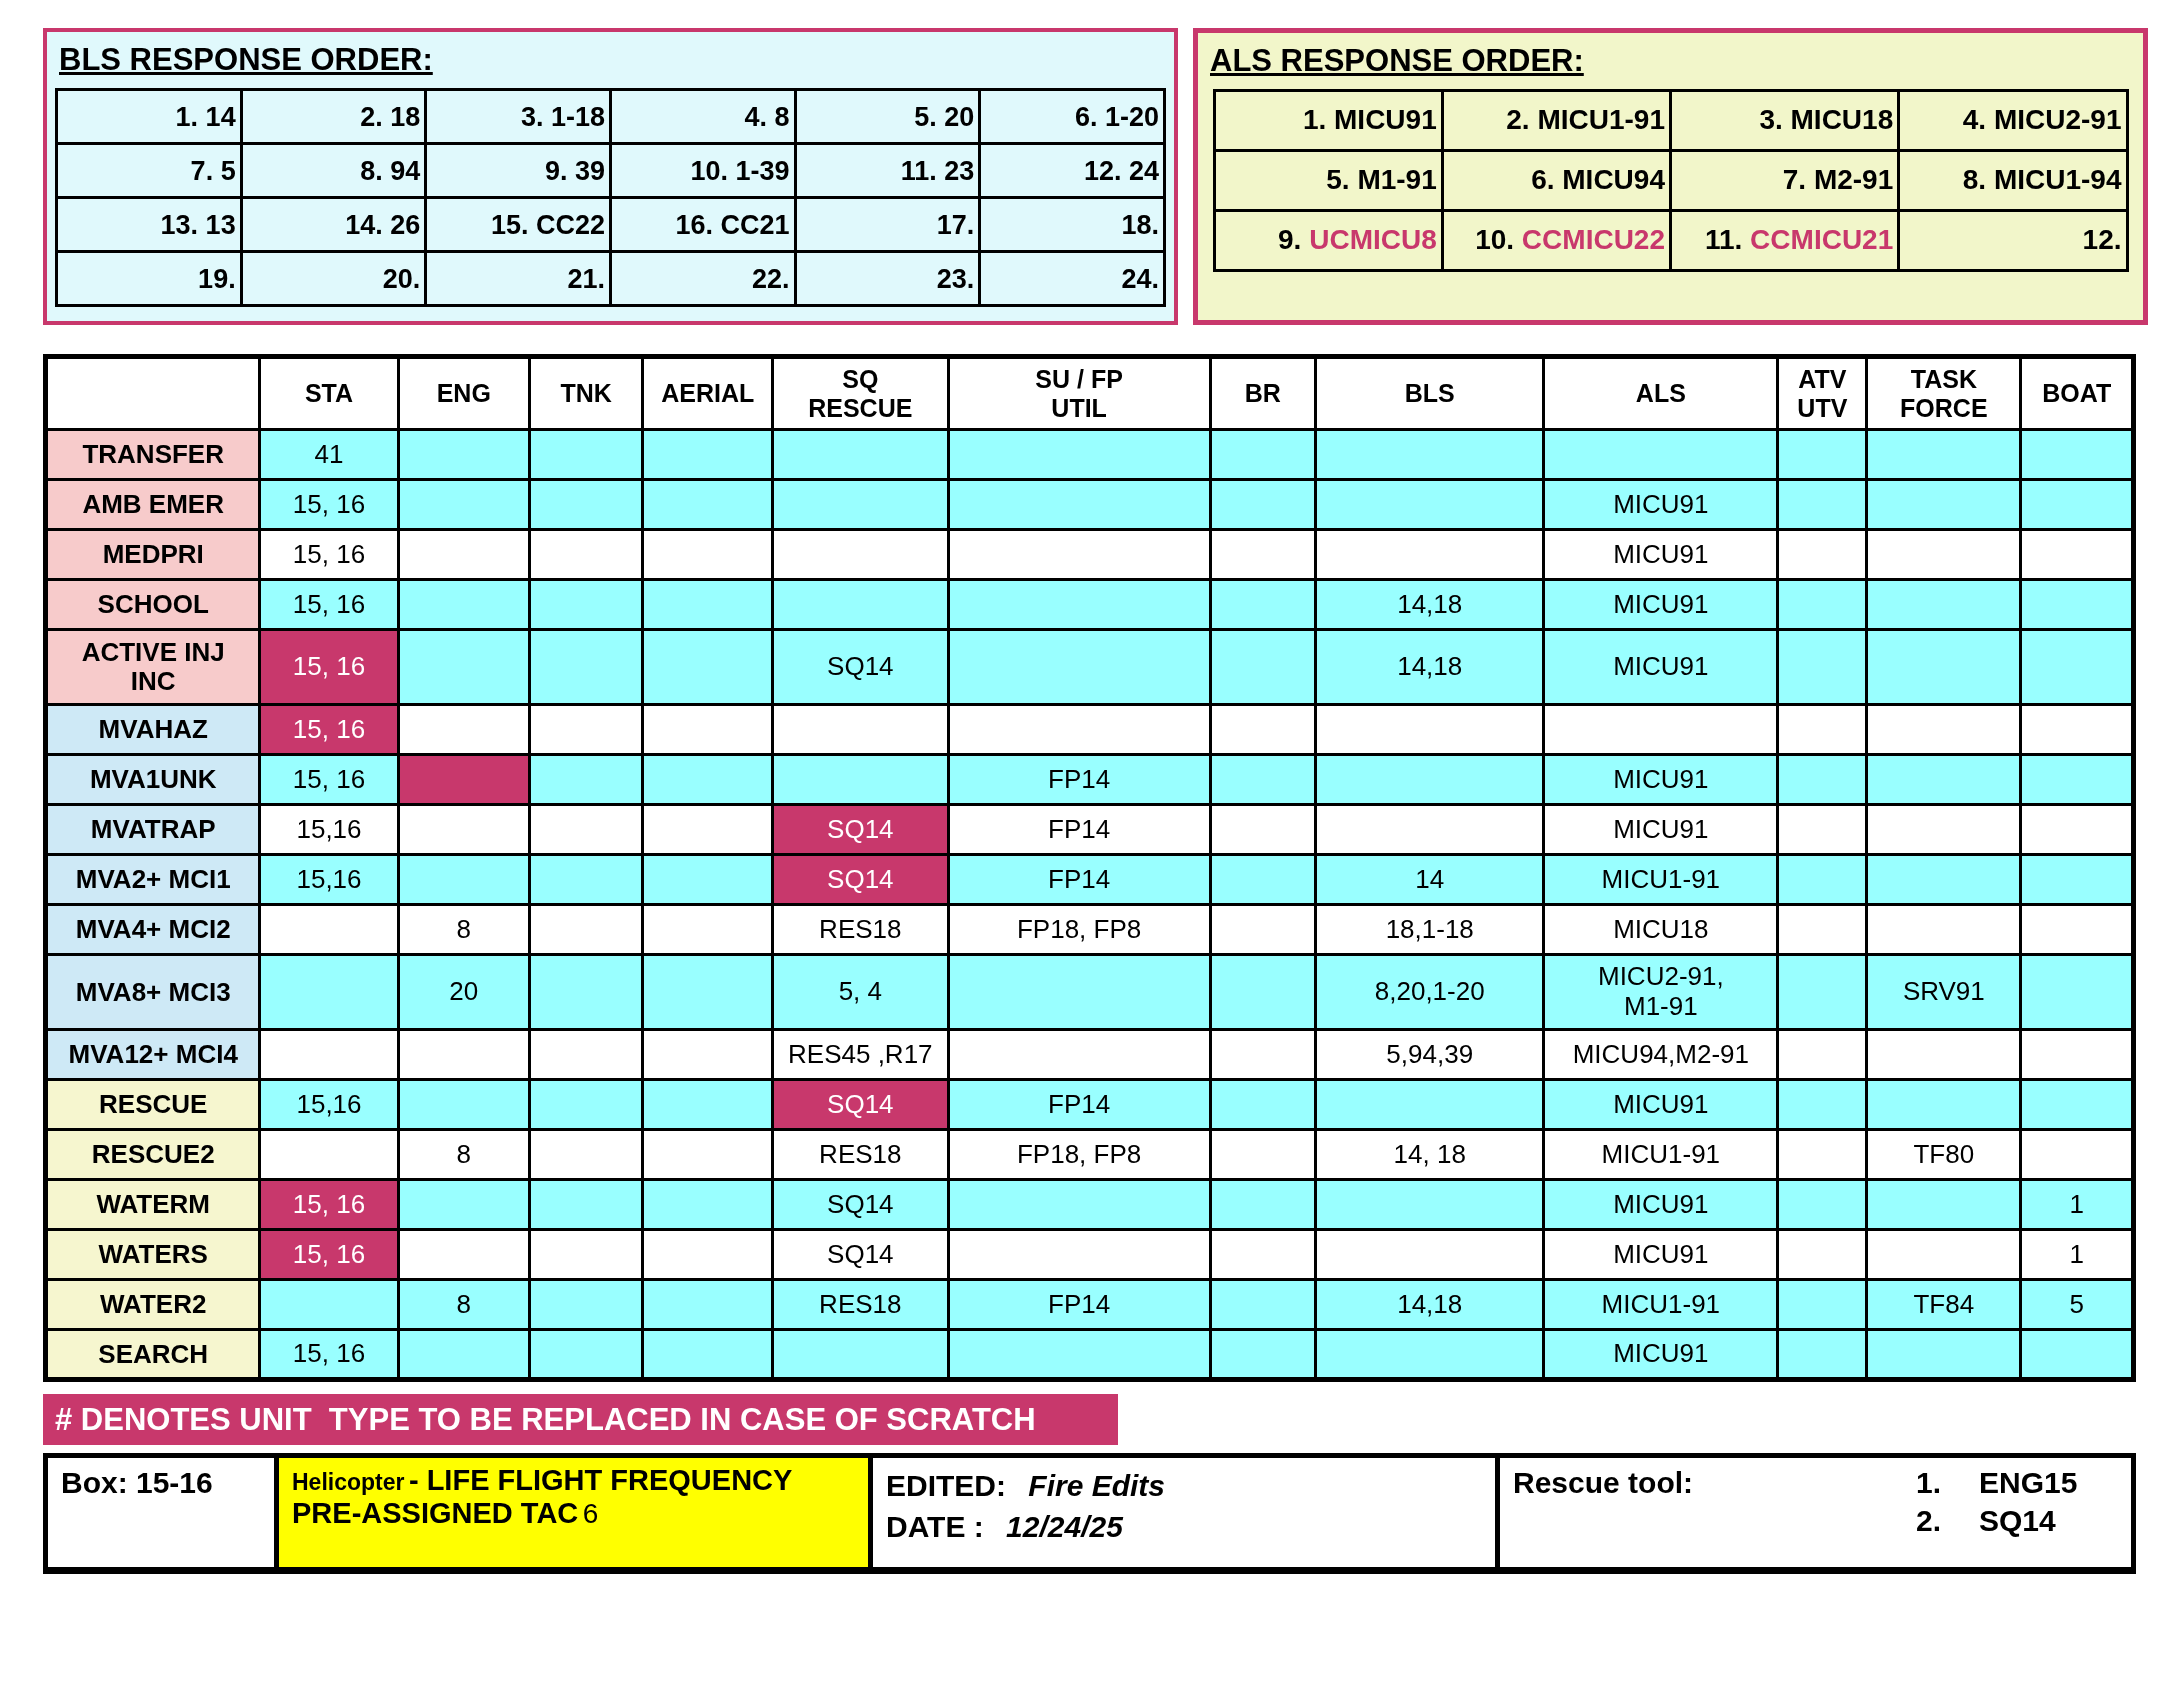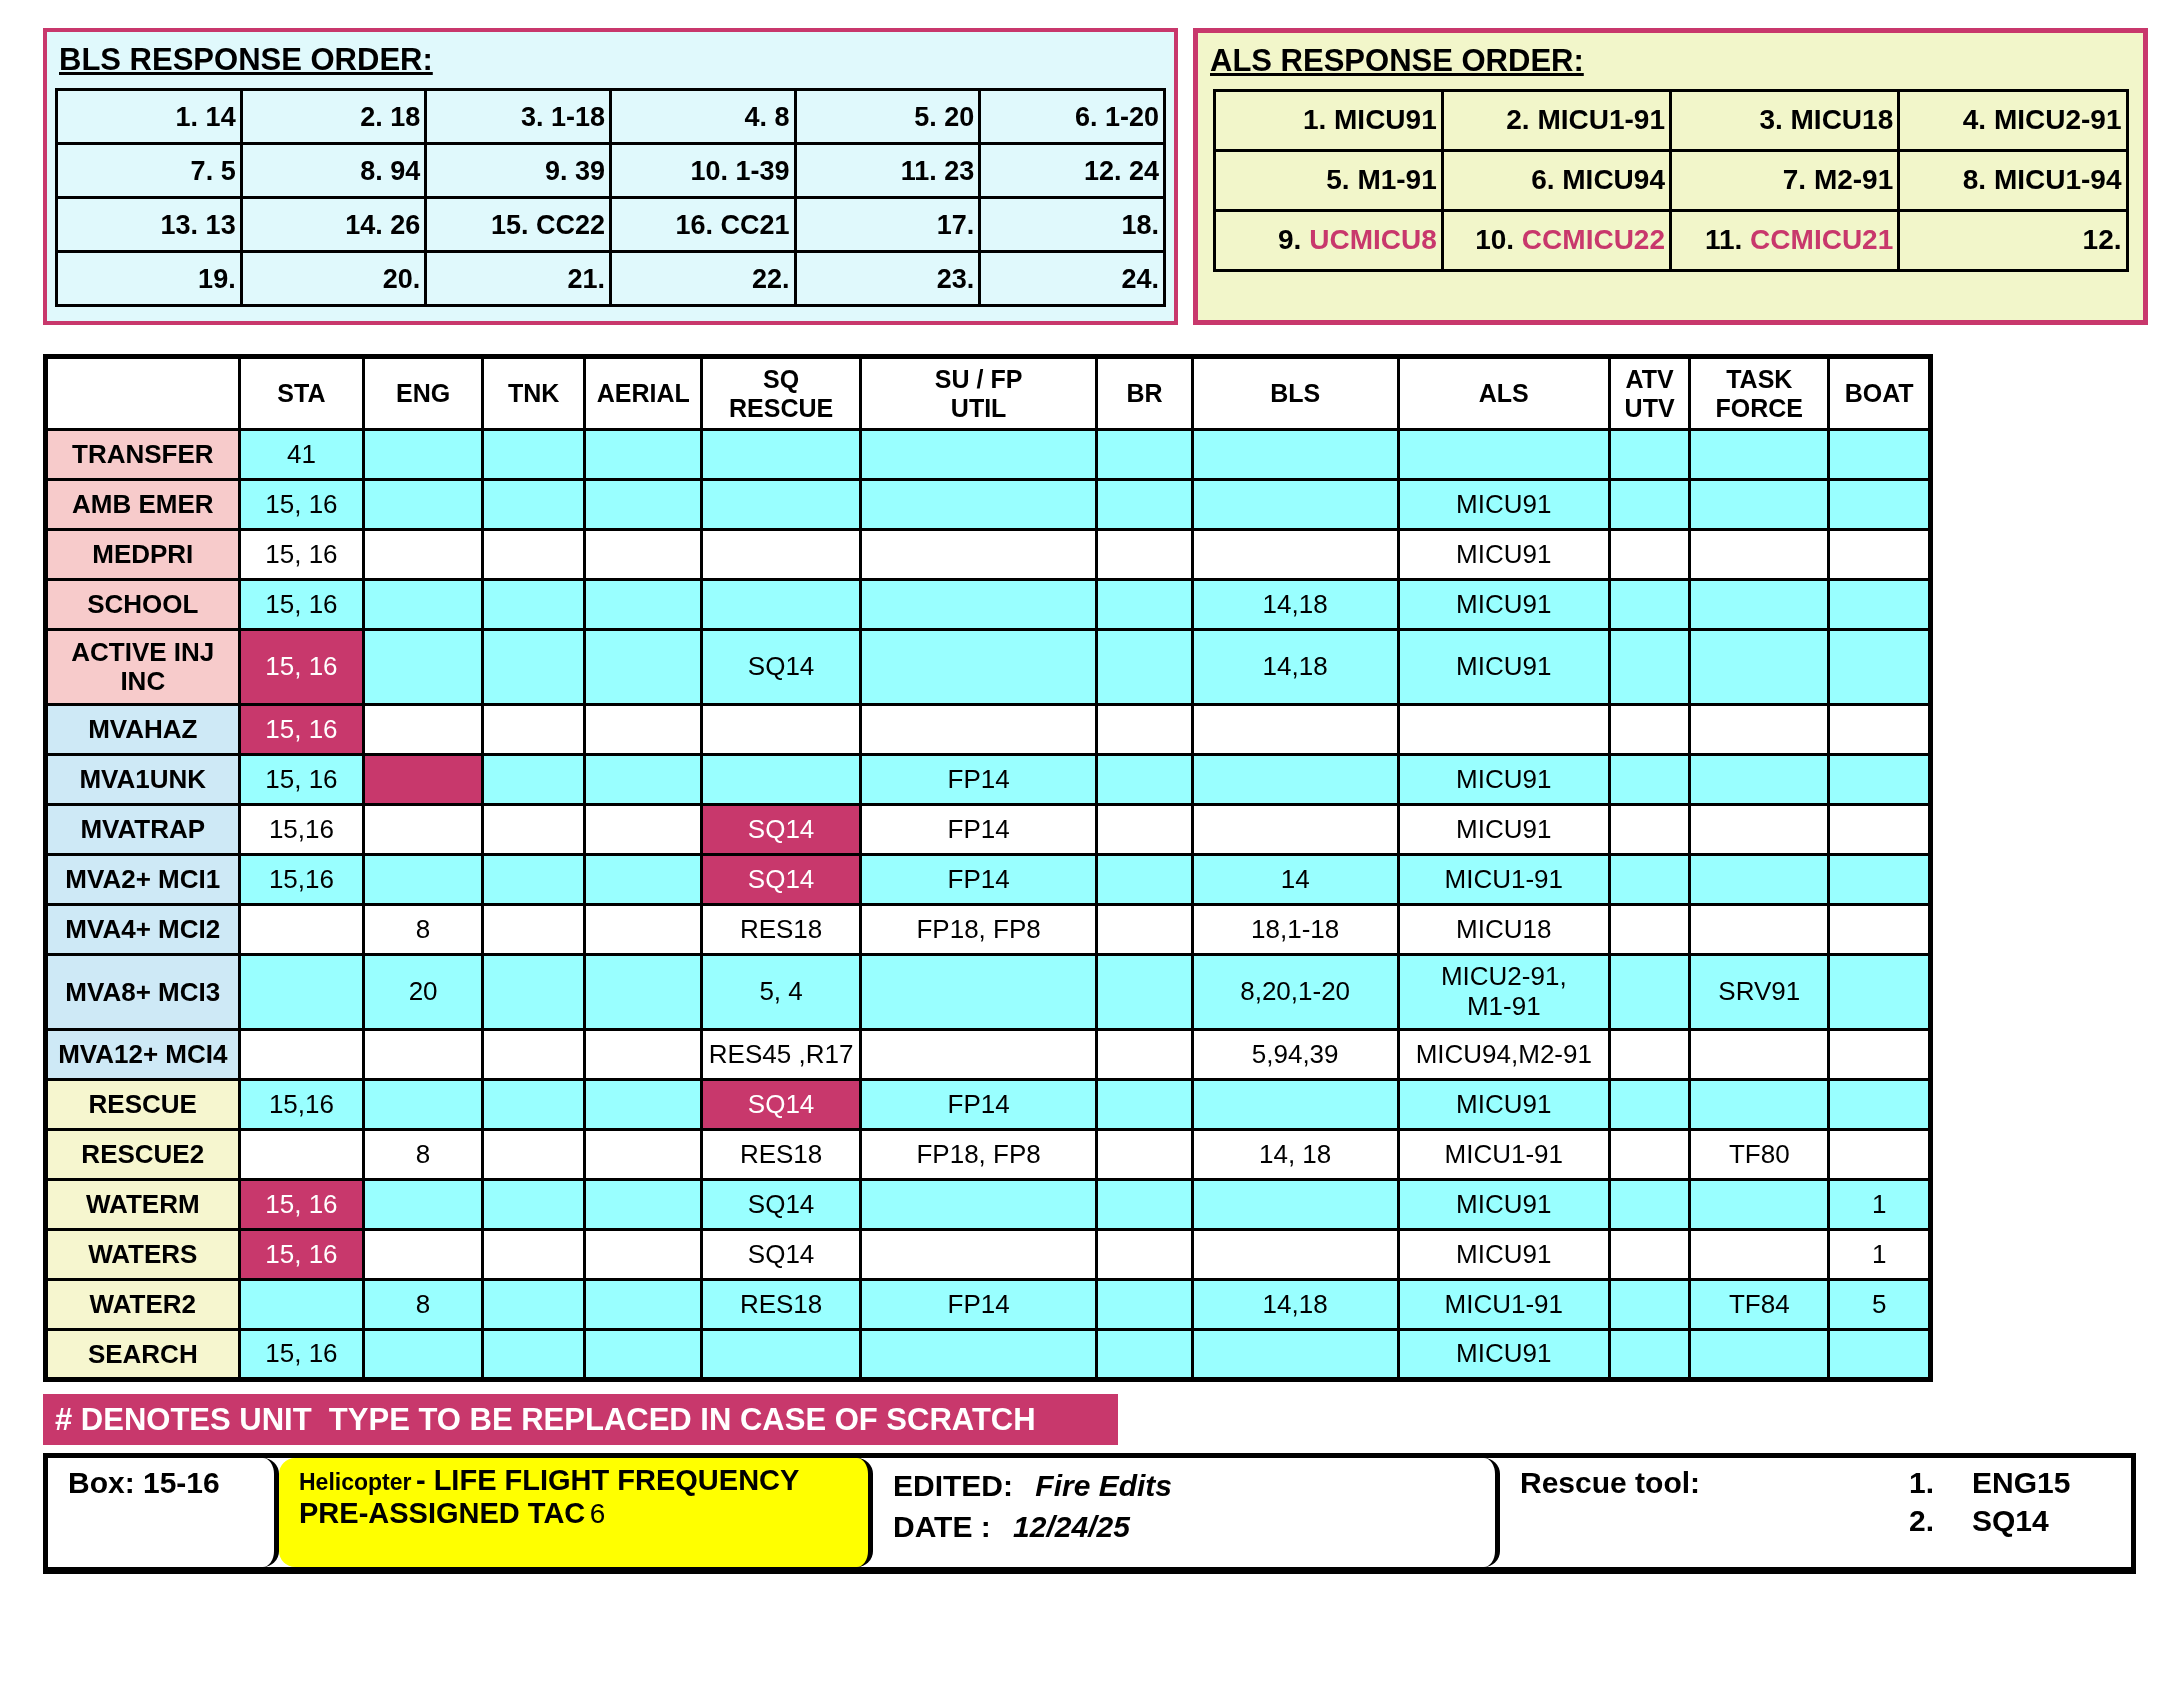--- a/index.html
+++ b/index.html
@@ -15,21 +15,21 @@
   .order-table{border-collapse:collapse;table-layout:fixed;margin:0 auto;}
   .panel-bls .order-table{width:1111px;}
   .panel-als .order-table{width:916px;}
   .order-table td{border:3px solid #000;font-weight:bold;text-align:right;
                   padding:6px 4px 4px 10px;box-sizing:border-box;}
   .panel-bls .order-table td{height:54px;font-size:27px;background:#E0F9FC;vertical-align:middle;}
   .panel-als .order-table td{height:60px;font-size:28px;background:#F2F6CA;vertical-align:top;padding-top:12px;}
   .als-red{color:#C8386C;}
 
   
-  .matrix{position:absolute;left:43px;top:354px;width:1890px;border-collapse:collapse;
+  .matrix{position:absolute;left:43px;top:354px;width:2093px;border-collapse:collapse;
           table-layout:fixed;border:5px solid #000;}
   .matrix th,.matrix td{border:3px solid #000;box-sizing:border-box;overflow:hidden;}
   .matrix thead th{background:#fff;font-size:25px;font-weight:bold;text-align:center;
                    height:73px;white-space:pre-line;line-height:1.15;vertical-align:middle;}
   .matrix tbody th{font-size:26px;font-weight:bold;text-align:center;vertical-align:middle;
                    white-space:pre-line;line-height:1.1;}
   .matrix tbody td{font-size:26px;text-align:center;vertical-align:middle;
                    white-space:pre-line;line-height:1.15;height:50px;}
   .matrix tbody tr.tall td,.matrix tbody tr.tall th{height:75px;}
   .lbl-pink{background:#F7CBCB;}
@@ -41,21 +41,21 @@
 
   
   .banner{position:absolute;left:43px;top:1394px;width:1075px;height:51px;
           background:#C8386C;color:#fff;font-size:31px;font-weight:bold;
           line-height:51px;padding-left:12px;box-sizing:border-box;white-space:pre;}
 
   
   .footer{position:absolute;left:43px;top:1453px;width:2093px;height:121px;
           border:5px solid #000;border-bottom-width:7px;box-sizing:border-box;
           display:flex;background:#fff;}
-  .fcell{box-sizing:border-box;border-right:5px solid #000;padding:8px 20px;border-radius:16px;}
+  .fcell{box-sizing:border-box;border-right:5px solid #000;padding:8px 13px;}
   .fcell:last-child{border-right:none;}
   .f-box{width:231px;font-size:30px;font-weight:bold;}
   .f-heli{width:594px;background:#FFFF00;padding-top:6px;}
   .f-heli .small{font-size:23px;font-weight:bold;}
   .f-heli .big{font-size:29px;font-weight:bold;}
   .f-heli .plain{font-size:28px;font-weight:normal;}
   .f-edit{width:627px;font-size:30px;font-weight:bold;line-height:1.35;}
   .f-edit .val{margin-left:14px;font-style:italic;}
   .f-rescue{flex:1;font-size:30px;font-weight:bold;}
   .rt-grid{display:grid;grid-template-columns:auto 55px 139px;column-gap:8px;row-gap:4px;}

